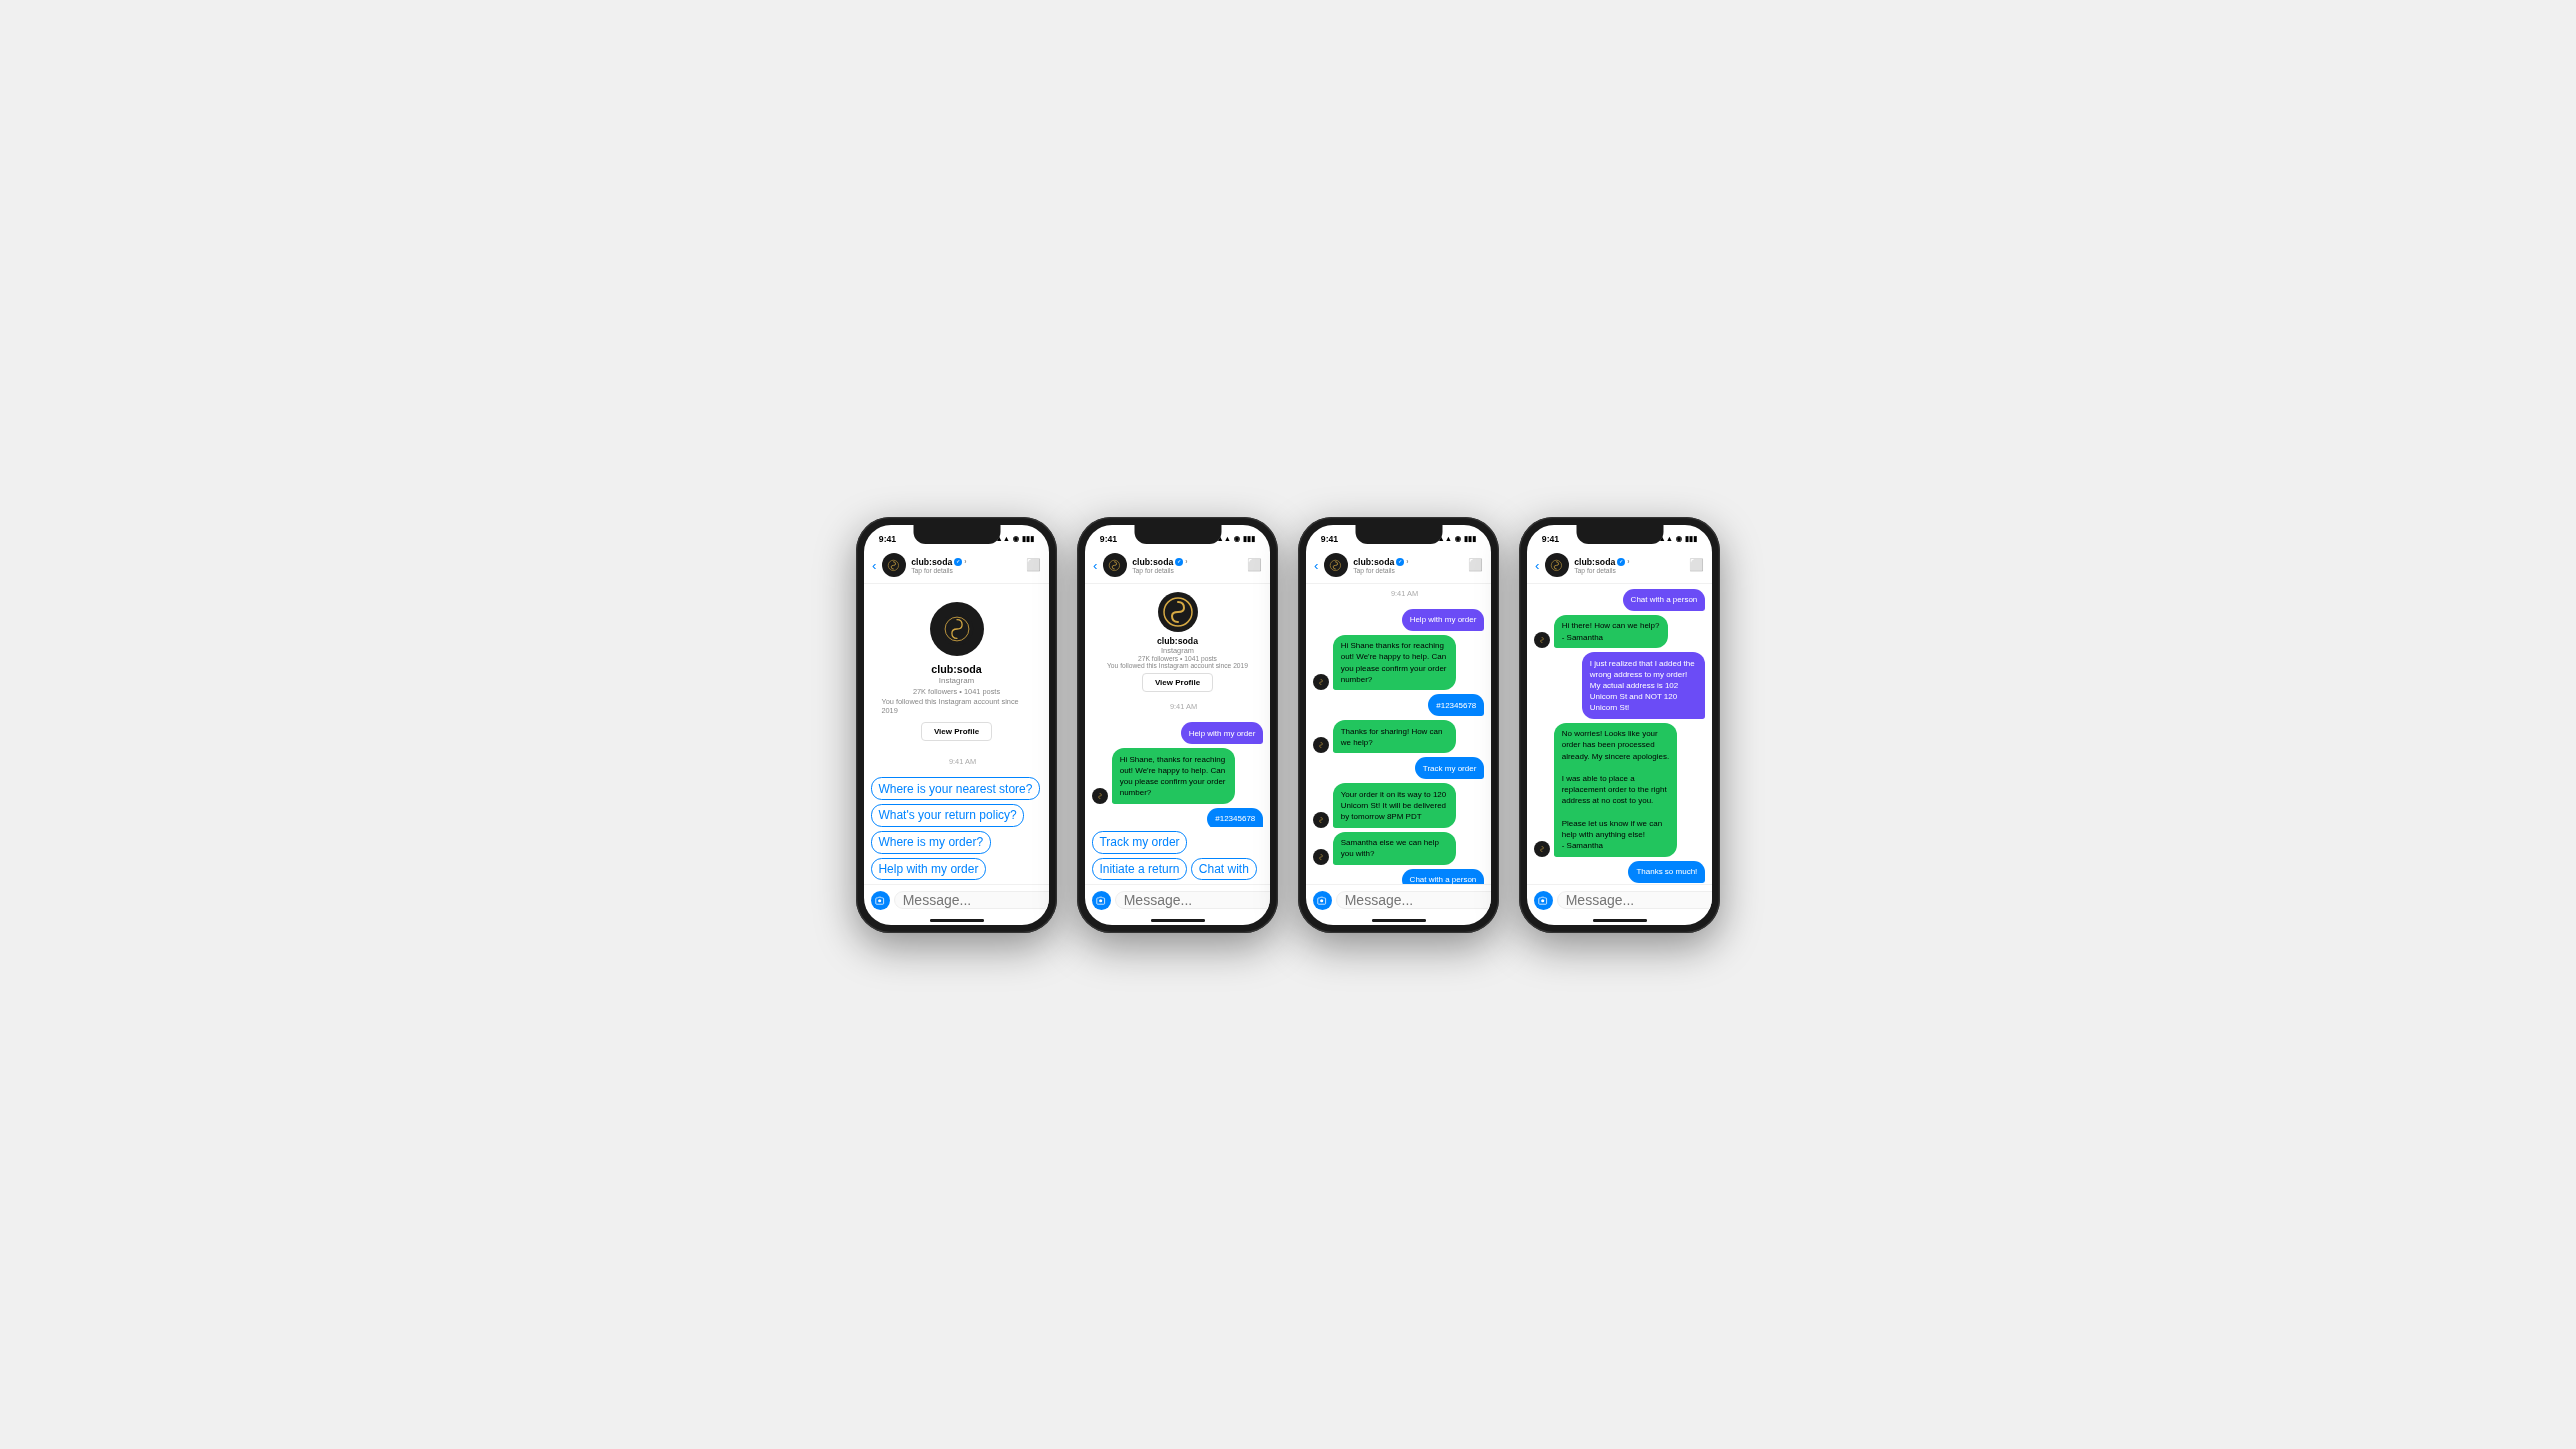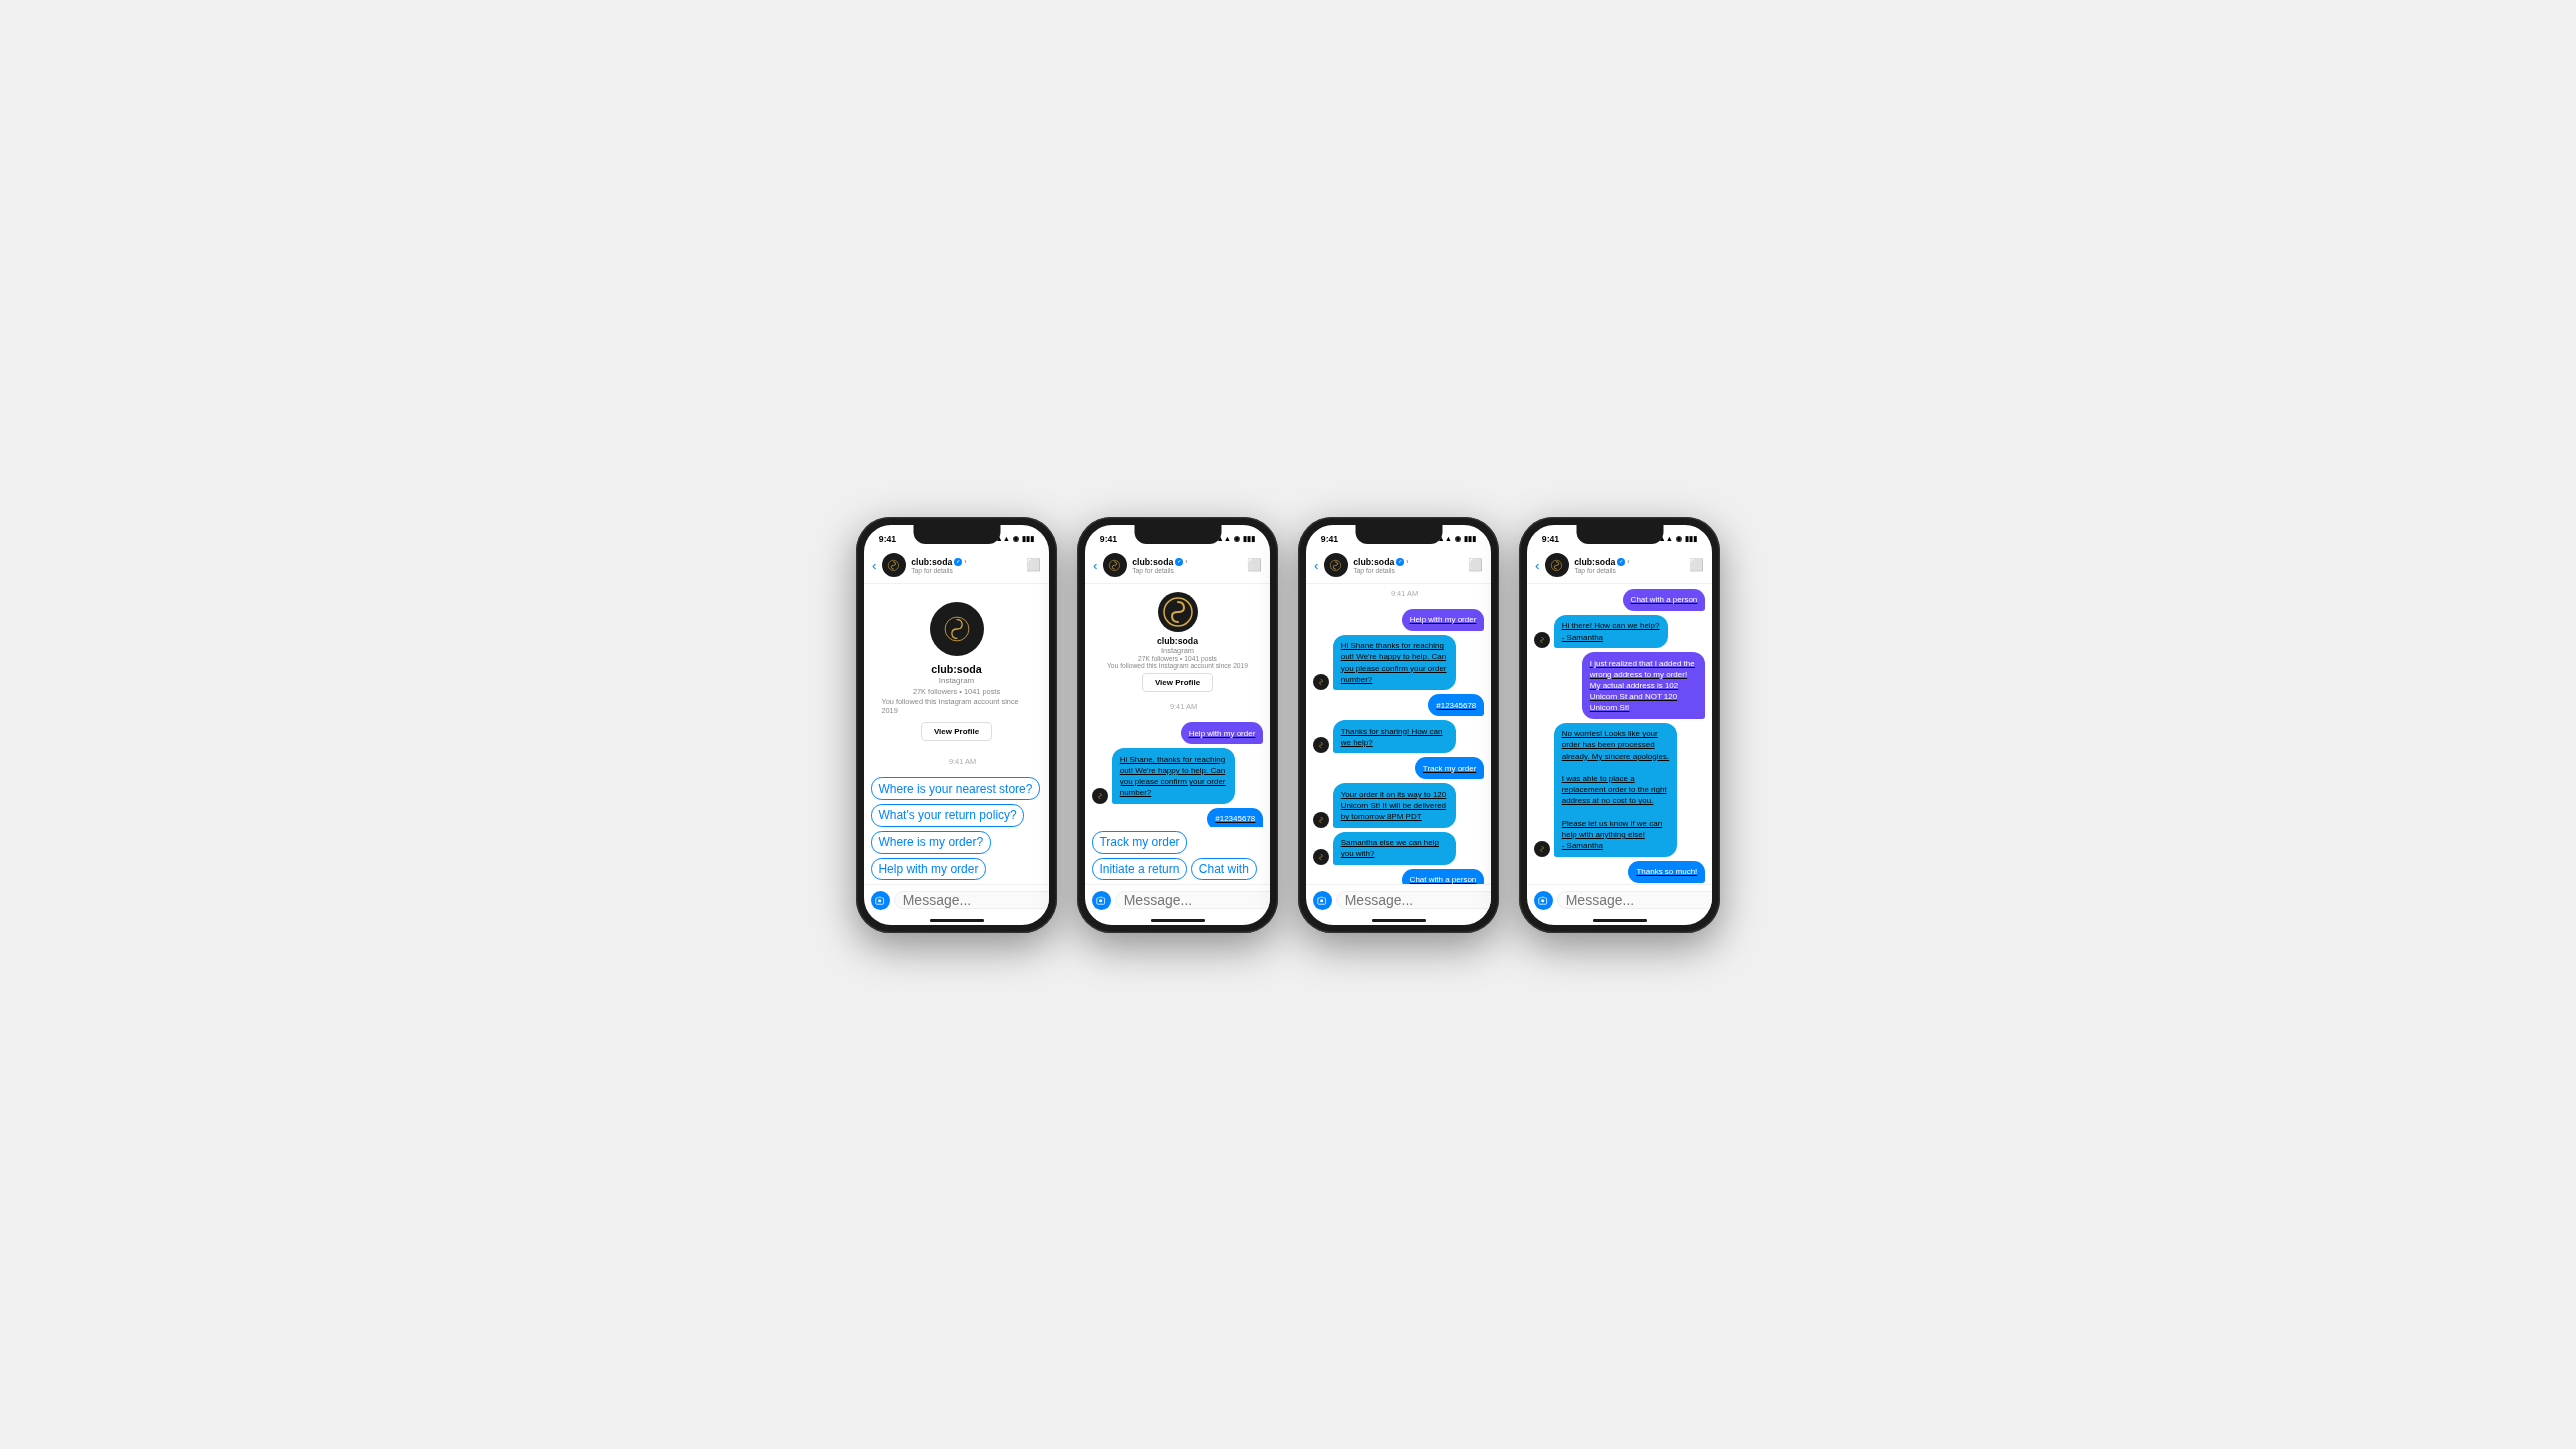--- a/index.html
+++ b/index.html
@@ -183,21 +183,20 @@
       overflow-y: auto;
       padding: 5.4px 6.7px;
       display: flex;
       flex-direction: column;
       gap: 4px;
     }
     .msg-row {
       display: flex;
       align-items: flex-end;
       gap: 4px;
-      text-decoration: underline;
     }
     .msg-row.sent { justify-content: flex-end; }
     .msg-row.received { justify-content: flex-start; }
     .msg-avatar-small {
       width: 16px;
       height: 16px;
       border-radius: 50%;
       background: #1a1a1a;
       flex-shrink: 0;
       display: flex;
@@ -215,21 +214,21 @@
     .bubble.sent {
       background: #6b4cf6;
       color: #fff;
       border-bottom-right-radius: 2.7px;
     }
     .bubble.sent.blue {
       background: #0084ff;
       margin-left: 24px;
     }
     .bubble.received {
-      background: #0ea5e9;
+      background: #22c55e;
       color: #000;
       border-bottom-left-radius: 2.7px;
     }
     
     .quick-replies {
       display: flex;
       flex-wrap: wrap;
       gap: 4px;
       padding: 4px 6.7px;
       flex-shrink: 0;

